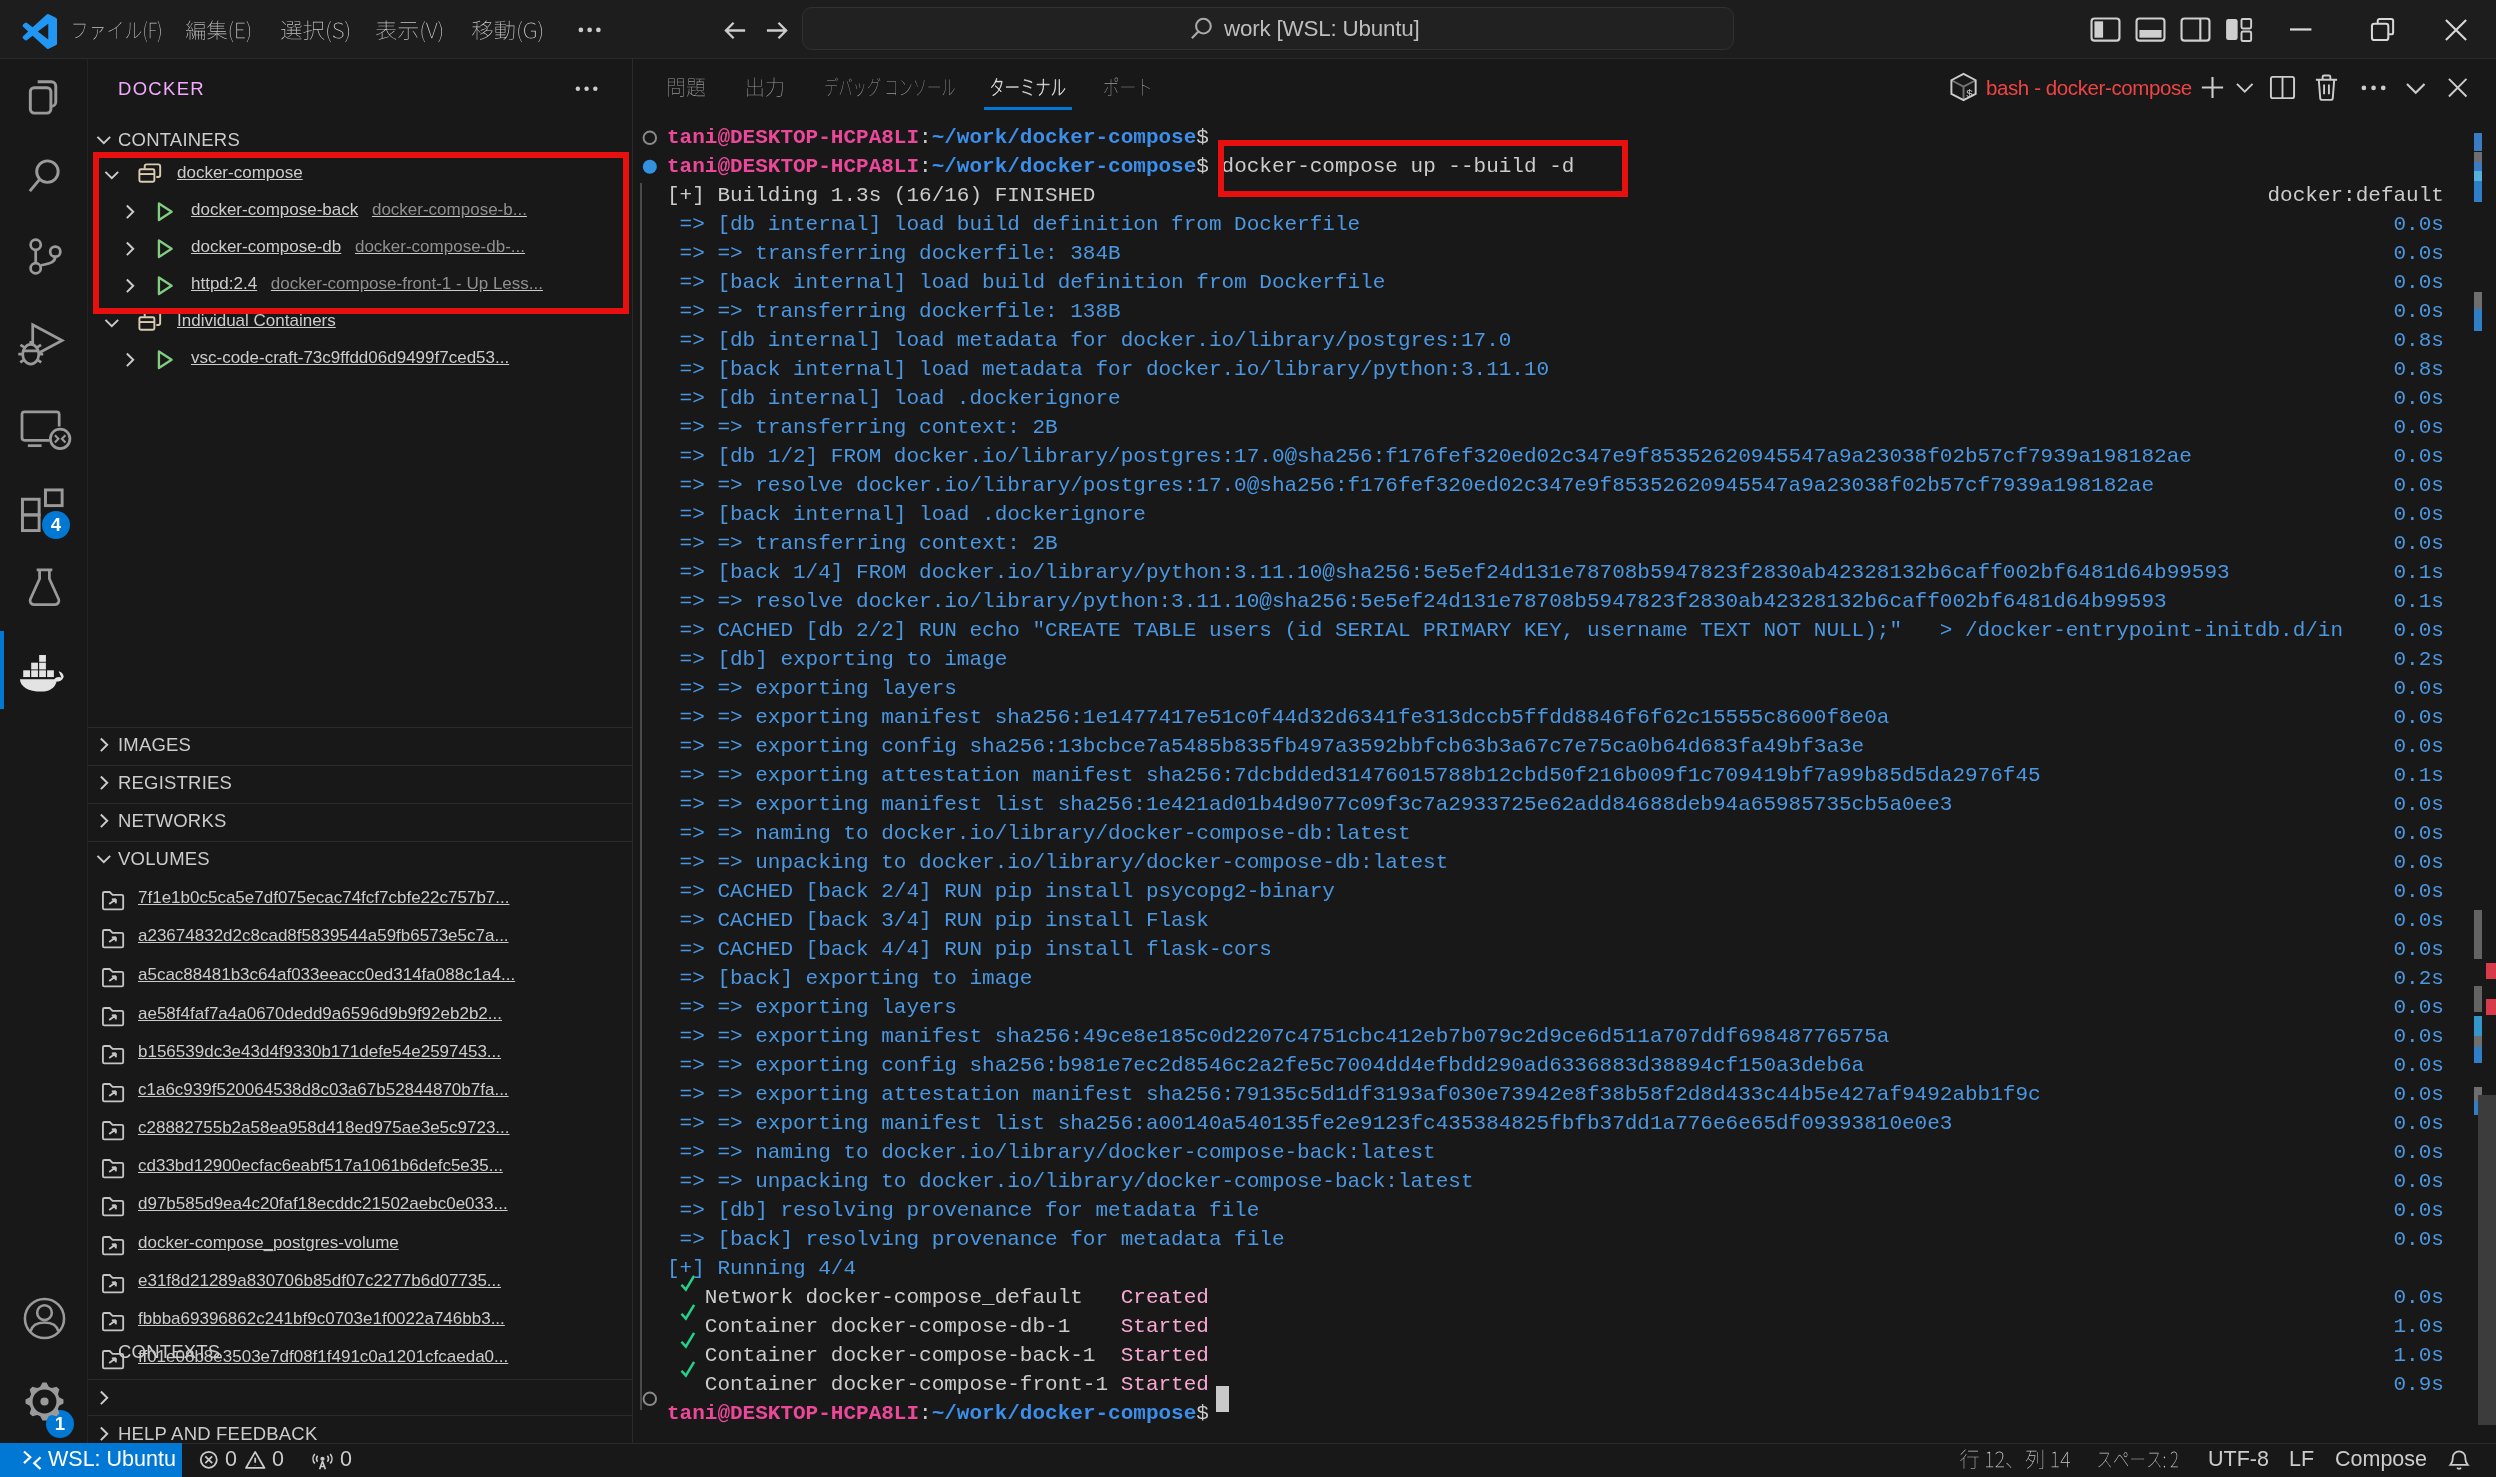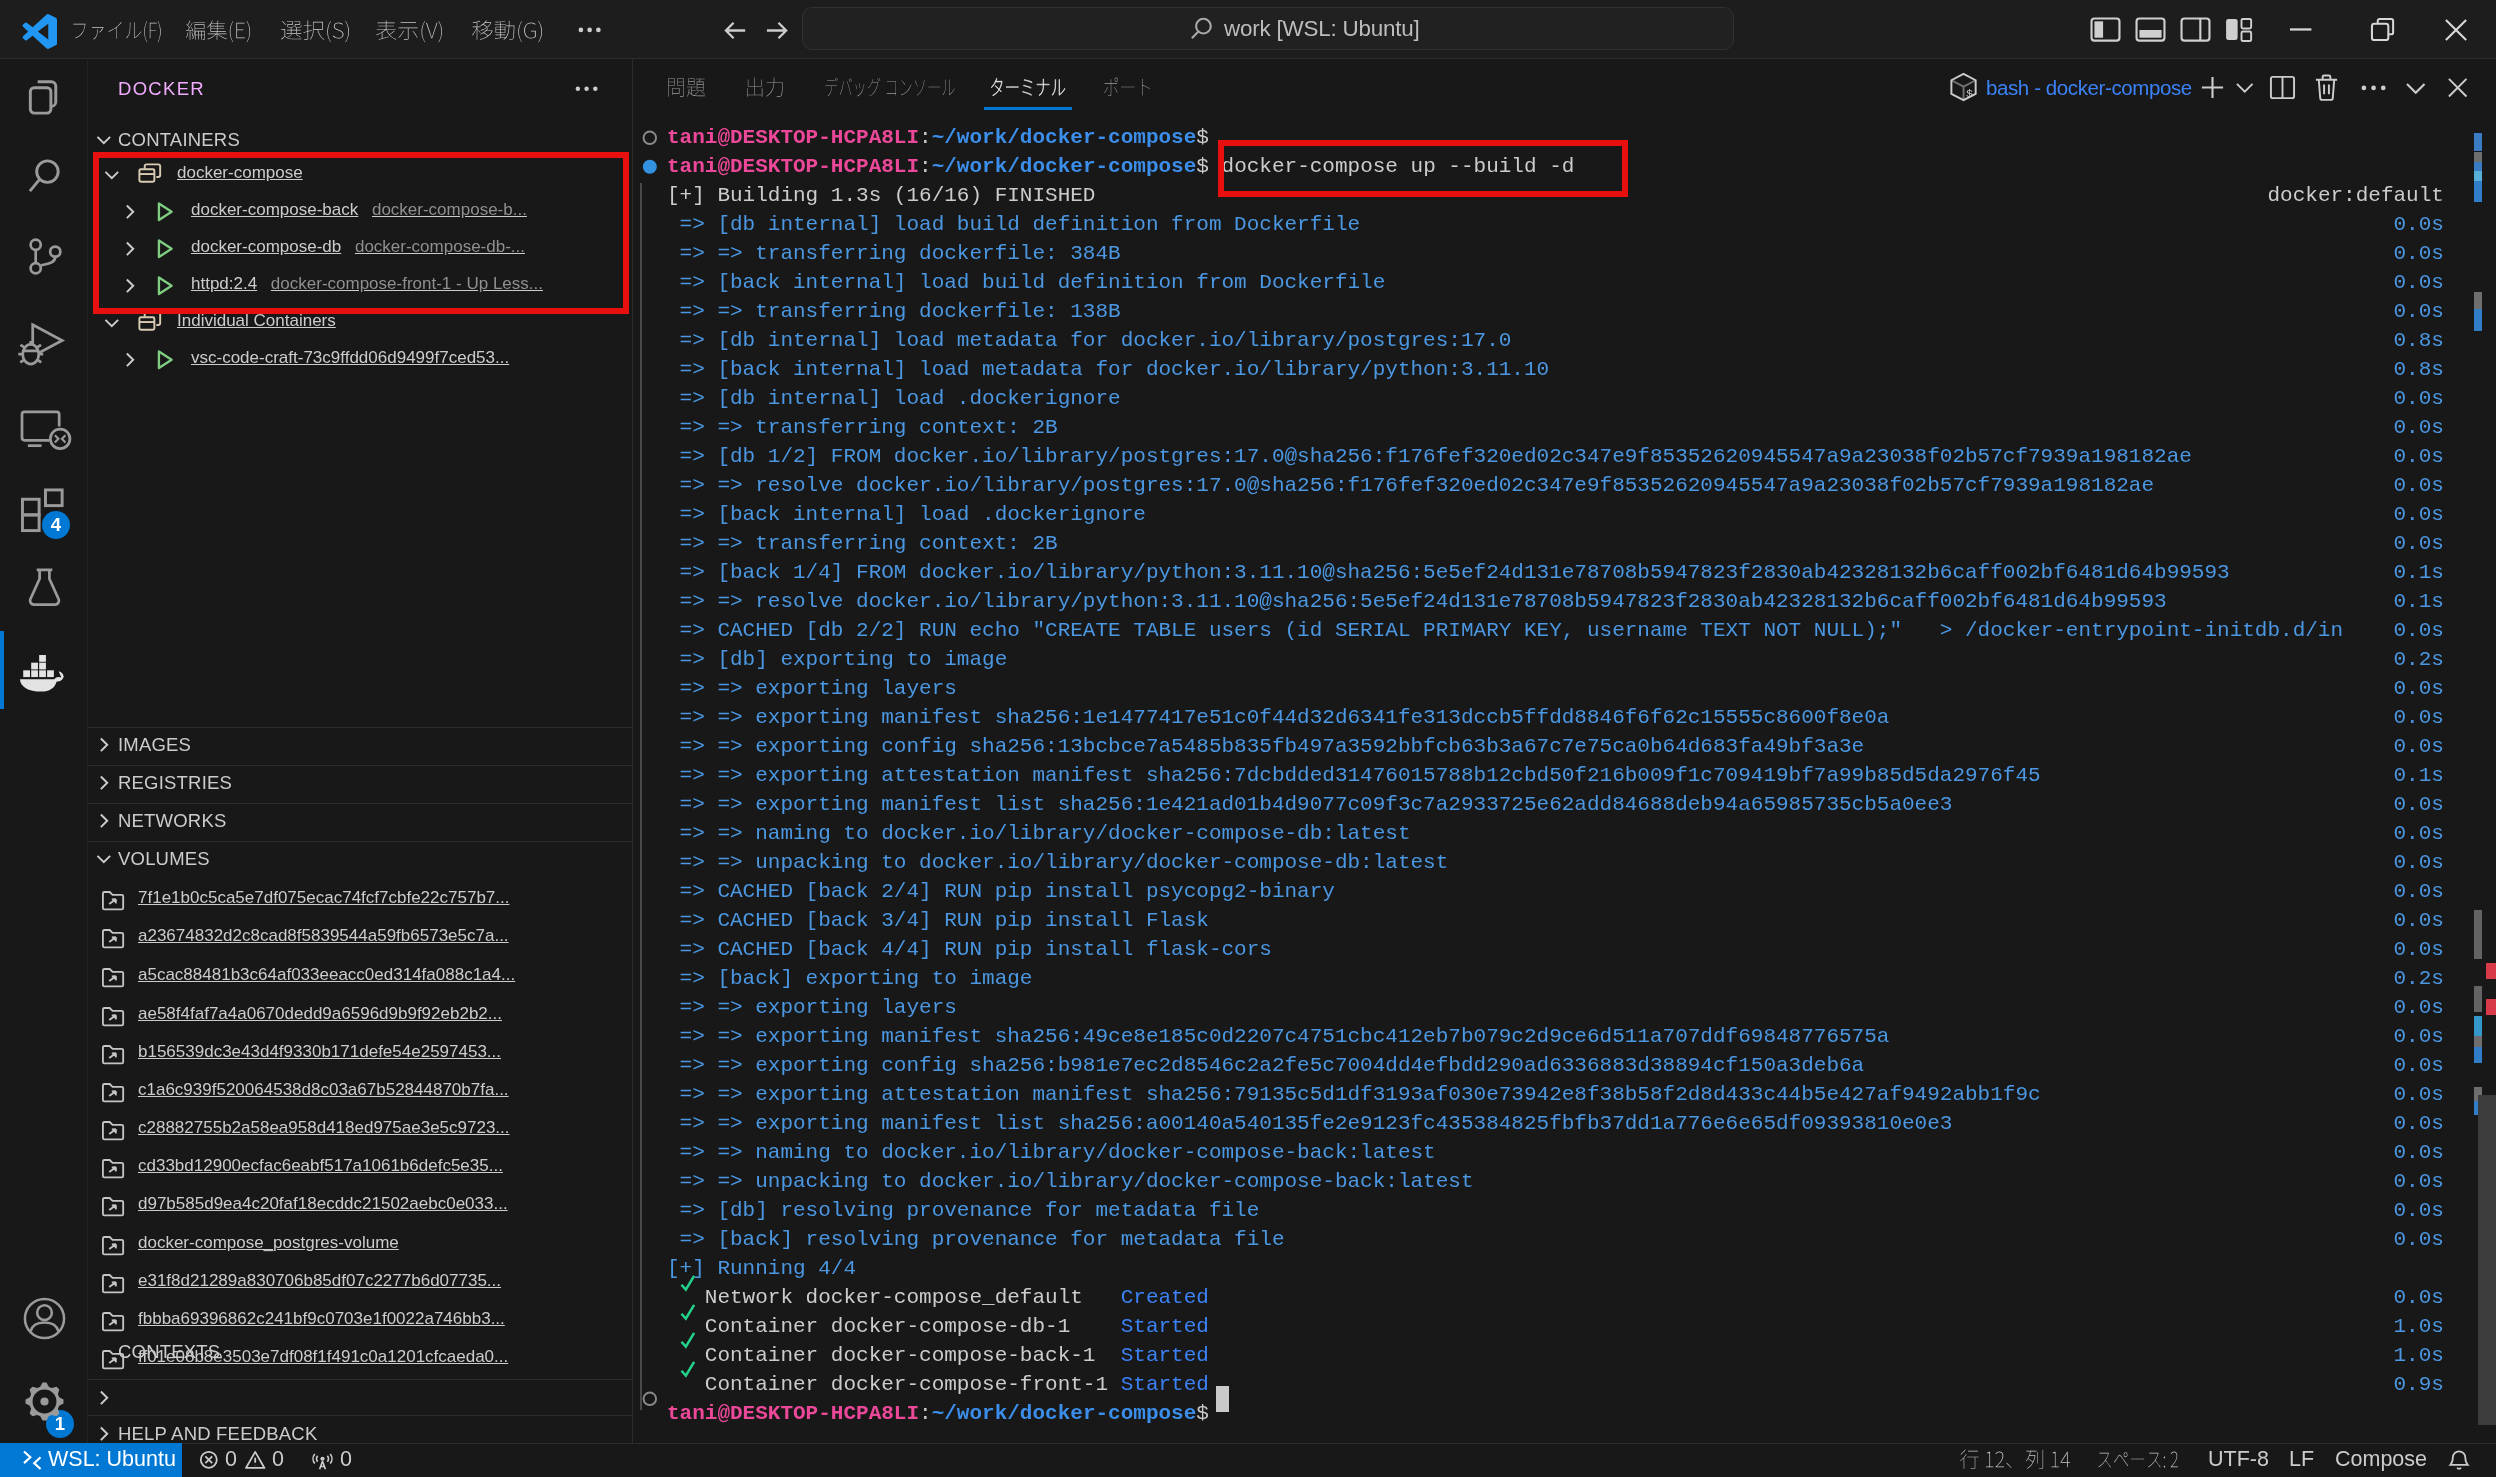--- a/index.html
+++ b/index.html
@@ -9,21 +9,21 @@
 .sbt { position:absolute; }
 .lbl { position:absolute; font-size:17px; color:#cccccc; white-space:nowrap;text-decoration:underline; }
 .desc { color:#8f8f8f; margin-left:13.7px; }
 .st { position:absolute; top:1447px; font-size:21.5px; color:#cccccc; }
 pre { font-family:"Liberation Mono",monospace; }
 i { font-style:normal; }
 .g { color:#ec4899; font-weight:bold; }
 .b { color:#3b8eea; font-weight:bold; }
 .w { color:#cccccc; }
 .u { color:#4b97e2; }
-.G { color:#3b82f6; }
+.G { color:#f9a8d4; }
 #term { position:absolute; left:667px; top:123px; font-size:21px; line-height:29px; letter-spacing:0; }
 </style></head>
 <body>
 <div style="position:absolute;left:0;top:0;width:2497px;height:59px;background:#1d1d1d;border-bottom:1px solid #2b2b2b"></div>
 <div style="position:absolute;left:632px;top:59px;width:1px;height:1385px;background:#2b2b2b"></div>
 <div style="position:absolute;left:87px;top:59px;width:1px;height:1385px;background:#232323"></div>
 <div style="position:absolute;left:0;top:1443px;width:2497px;height:1px;background:#2b2b2b"></div>
 <svg style="position:absolute;left:21.5px;top:13.7px;overflow:visible" width="35" height="35" viewBox="0 0 36 36">
     <path d="M96.5 10.5l-20-9.6a6 6 0 0 0-6.8 1.2L30.4 38 13.5 25.2a4 4 0 0 0-5.1.2L3 30.2a4 4 0 0 0 0 5.9L17.6 50 3 63.9a4 4 0 0 0 0 5.9l5.4 4.8a4 4 0 0 0 5.1.2L30.4 62l39.3 35.9a6 6 0 0 0 6.8 1.2l20-9.6A6 6 0 0 0 100 84V16a6 6 0 0 0-3.5-5.5zM75 72.5L45.2 50 75 27.5v45z" fill="#2196f3" transform="scale(0.36)"></path>
   </svg>
@@ -345,21 +345,21 @@
   </svg>
 <div class="sbh" style="left:118px;top:1423px">HELP AND FEEDBACK</div>
 <div style="position:absolute;left:984px;top:107px;width:88px;height:2.9px;background:#0078d4"></div>
 <svg style="position:absolute;left:1948px;top:72px;overflow:visible" width="33" height="33" viewBox="0 0 34 34">
     <g fill="none" stroke="#cccccc" stroke-width="2">
 <path d="M16 2 L28.5 8.5 V22.5 L16 29 L3.5 22.5 V8.5 Z"></path>
       <path d="M3.5 8.5 L16 15 L28.5 8.5 M16 15 V29" opacity="0.5"></path>
 </g>
     <text x="18.5" y="26" font-family="Liberation Mono,monospace" font-size="12" fill="#cccccc">$</text>
   </svg>
-<div style="position:absolute;left:1986px;top:77px;font:20.5px/1.1 'Liberation Sans',sans-serif;letter-spacing:-0.4px;color:#3b82f6">bash - docker-compose</div>
+<div style="position:absolute;left:1986px;top:77px;font:20.5px/1.1 'Liberation Sans',sans-serif;letter-spacing:-0.4px;color:#ef4444">bash - docker-compose</div>
 <svg style="position:absolute;left:2199px;top:74px;overflow:visible" width="27" height="27" viewBox="0 0 28 28">
     <g stroke="#cccccc" stroke-width="2.2">
       <path d="M14 3 V25 M3 14 H25"></path>
     </g>
   </svg>
 <svg style="position:absolute;left:2235px;top:80px;overflow:visible" width="19.5" height="15.6" viewBox="0 0 20 16">
     <path d="M2 4 L10 12 L18 4" stroke="#cccccc" stroke-width="2" fill="none"></path>
   </svg>
 <svg style="position:absolute;left:2269px;top:74px;overflow:visible" width="27" height="27" viewBox="0 0 28 28">
     <g fill="none" stroke="#cccccc" stroke-width="2">

